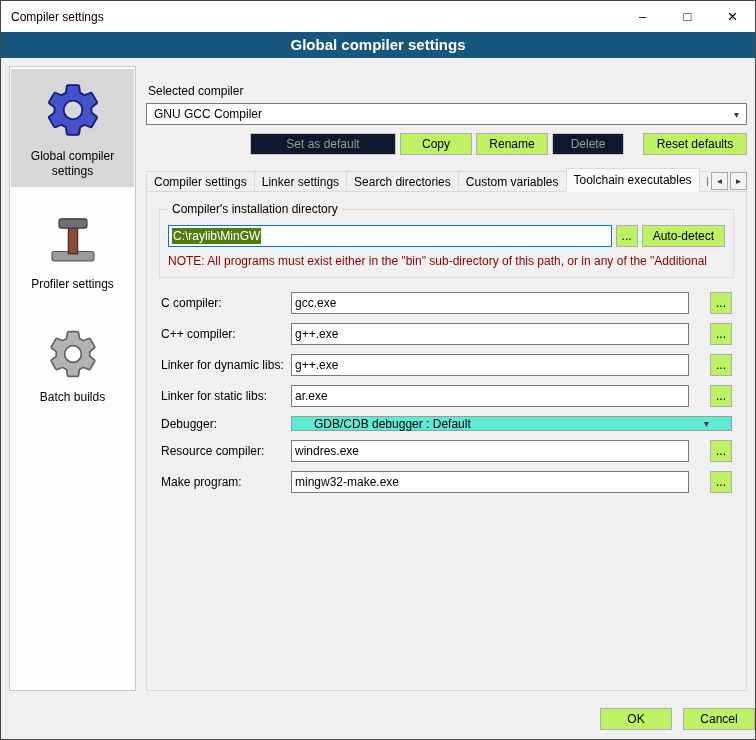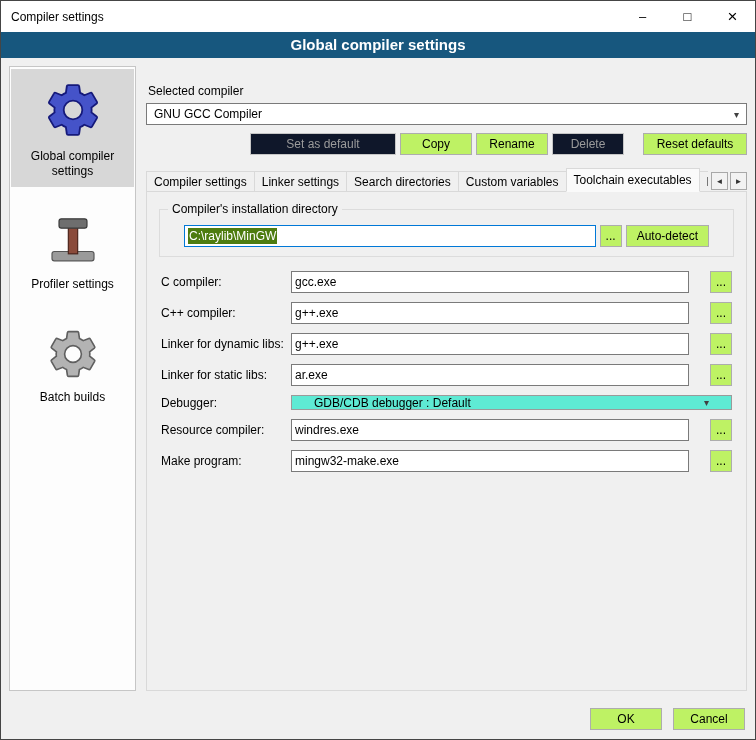--- a/index.html
+++ b/index.html
@@ -77,21 +77,21 @@
     display: flex; align-items: center; justify-content: center; font-size: 8px; color: #333;
   }
 
   .panel {
     flex: 1; border: 1px solid #d9d9d9; background: #f0f0f0;
     margin-top: -1px; padding: 10px 12px; position: relative; z-index: 1;
     display: flex; flex-direction: column; min-height: 0;
   }
 
   
-  .groupbox { border: 1px solid #dcdcdc; position: relative; padding: 15px 24px 9px; margin-top: 7px; }
+  .groupbox { border: 1px solid #dcdcdc; position: relative; padding: 15px 8px 9px; margin-top: 7px; }
   .gb-label { position: absolute; top: -8px; left: 8px; background: #f0f0f0; padding: 0 4px; font-size: 12px; }
   .dirrow { display: flex; gap: 4px; align-items: center; }
   .textbox {
     height: 22px; background: #fff; border: 1px solid #7a7a7a;
     display: flex; align-items: center; padding: 0 3px; font-size: 12px;
     overflow: hidden; white-space: nowrap;
   }
   .textbox.focused { border-color: #0078D7; }
   .textbox .sel { background: #4d7c0f; color: #fff; padding: 1px 1px; }
   .grow { flex: 1; min-width: 0; }
@@ -108,21 +108,21 @@
   .frow { display: flex; align-items: center; margin-bottom: 9px; }
   .frow .flabel { flex: 0 0 130px; font-size: 12px; }
   .fieldwrap { flex: 1; display: flex; gap: 21px; align-items: flex-end; min-width: 0; }
   .selectbox {
     height: 15px; flex: 1; min-width: 0; background: #5eead4; border: 1px solid #9a9a9a;
     display: flex; align-items: center; padding: 0 22px; font-size: 12px;
   }
   .selectbox .chev { margin-left: auto; font-size: 10px; color: #404040; }
 
   
-  .footer { flex: 0 0 40px; display: flex; justify-content: flex-end; align-items: center; gap: 11px; padding: 0 10px; }
+  .footer { flex: 0 0 40px; display: flex; justify-content: flex-end; align-items: center; gap: 11px; padding: 0 0; }
 </style>
 </head>
 <body>
 
 <div class="window">
 
   <div class="titlebar">
     <span class="title">Compiler settings</span>
     <div class="winbtns">
       <div class="winbtn">
@@ -207,20 +207,21 @@
 
         <div class="groupbox">
           <span class="gb-label">Compiler's installation directory</span>
           <div class="dirrow">
             <div class="textbox focused grow">
               <span class="sel">C:\raylib\MinGW</span>
             </div>
             <button class="btn browse">...</button>
             <button class="btn autodetect">Auto-detect</button>
           </div>
+          <div class="note">NOTE: All programs must exist either in the "bin" sub-directory of this path, or in any of the "Additional</div>
         </div>
 
 
         <div class="formrows">
 
           <div class="frow">
             <span class="flabel">C compiler:</span>
             <div class="fieldwrap">
               <div class="textbox grow">
                   <span>gcc.exe</span>

